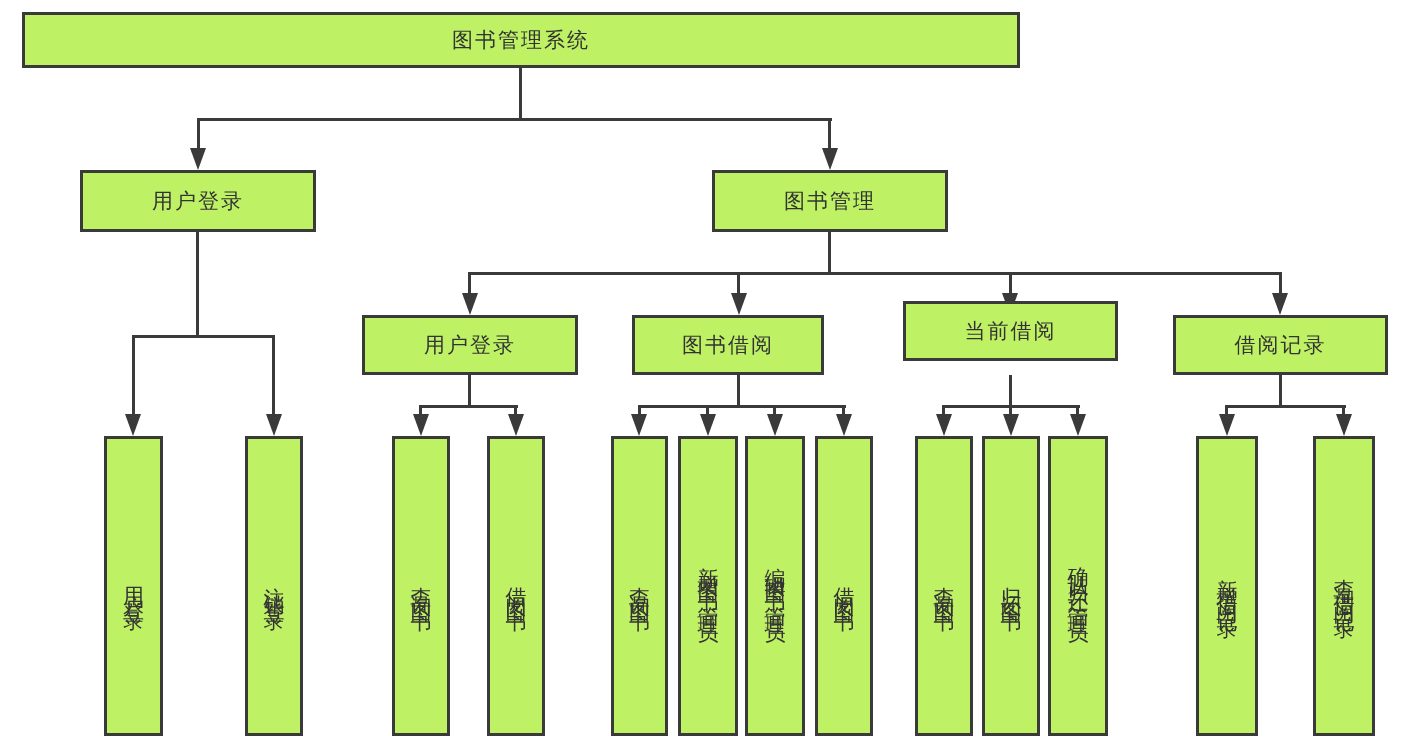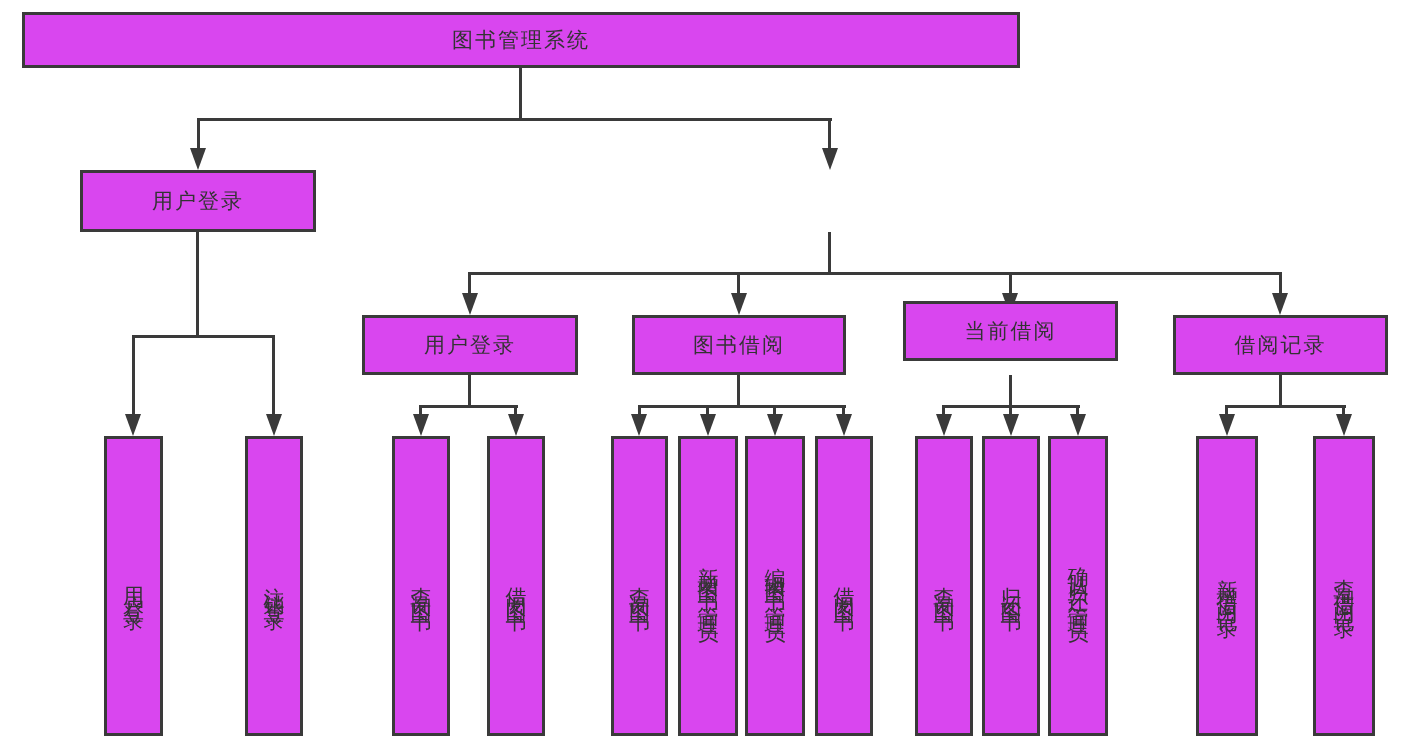--- a/index.html
+++ b/index.html
@@ -14,21 +14,21 @@
     width:1405px;height:747px;
     background:var(--bg);
     font-family:"Liberation Sans","DejaVu Sans",sans-serif;
     color:var(--text);
     overflow:hidden;
   }
   
   .node{
     position:absolute;
     box-sizing:border-box;
-    background:#d946ef;
+    background:#bef264;
     border:3px solid var(--line);
     display:flex;
     align-items:center;
     justify-content:center;
     z-index:2;
   }
   .h-node{font-size:21px;letter-spacing:2px;}
   .v-node{
     writing-mode:vertical-rl;
     font-size:21px;
@@ -65,20 +65,23 @@
   <div class="ln" style="left:519px;top:68px;width:3px;height:53px"></div>
   <div class="ln" style="left:197px;top:118px;width:635px;height:3px"></div>
   <div class="ln" style="left:197px;top:118px;width:3px;height:32px"></div>
   <div class="arw" style="left:190px;top:148px"></div>
   <div class="ln" style="left:828px;top:118px;width:3px;height:32px"></div>
   <div class="arw" style="left:822px;top:148px"></div>
 
   <div class="node h-node" style="left:80px;top:170px;width:236px;height:62px">
     <span class="lbl">用户登录</span>
   </div>
+  <div class="node h-node" style="left:712px;top:170px;width:236px;height:62px">
+    <span class="lbl">图书管理</span>
+  </div>
 
   <div class="ln" style="left:196px;top:232px;width:3px;height:104px"></div>
   <div class="ln" style="left:132px;top:335px;width:143px;height:3px"></div>
   <div class="ln" style="left:132px;top:335px;width:3px;height:80px"></div>
   <div class="arw" style="left:125px;top:414px"></div>
   <div class="ln" style="left:272px;top:335px;width:3px;height:80px"></div>
   <div class="arw" style="left:266px;top:414px"></div>
 
   <div class="ln" style="left:828px;top:232px;width:3px;height:43px"></div>
   <div class="ln" style="left:468px;top:272px;width:814px;height:3px"></div>
@@ -87,21 +90,21 @@
   <div class="ln" style="left:737px;top:272px;width:3px;height:23px"></div>
   <div class="arw" style="left:731px;top:293px"></div>
   <div class="ln" style="left:1009px;top:272px;width:3px;height:23px"></div>
   <div class="arw" style="left:1002px;top:293px"></div>
   <div class="ln" style="left:1279px;top:272px;width:3px;height:23px"></div>
   <div class="arw" style="left:1272px;top:293px"></div>
 
   <div class="node h-node" style="left:362px;top:315px;width:216px;height:60px">
     <span class="lbl">用户登录</span>
   </div>
-  <div class="node h-node" style="left:632px;top:315px;width:214px;height:60px">
+  <div class="node h-node" style="left:632px;top:315px;width:192px;height:60px">
     <span class="lbl">图书借阅</span>
   </div>
   <div class="node h-node" style="left:903px;top:301px;width:215px;height:60px">
     <span class="lbl">当前借阅</span>
   </div>
   <div class="node h-node" style="left:1173px;top:315px;width:215px;height:60px">
     <span class="lbl">借阅记录</span>
   </div>
 
   <div class="ln" style="left:468px;top:375px;width:3px;height:32px"></div>

